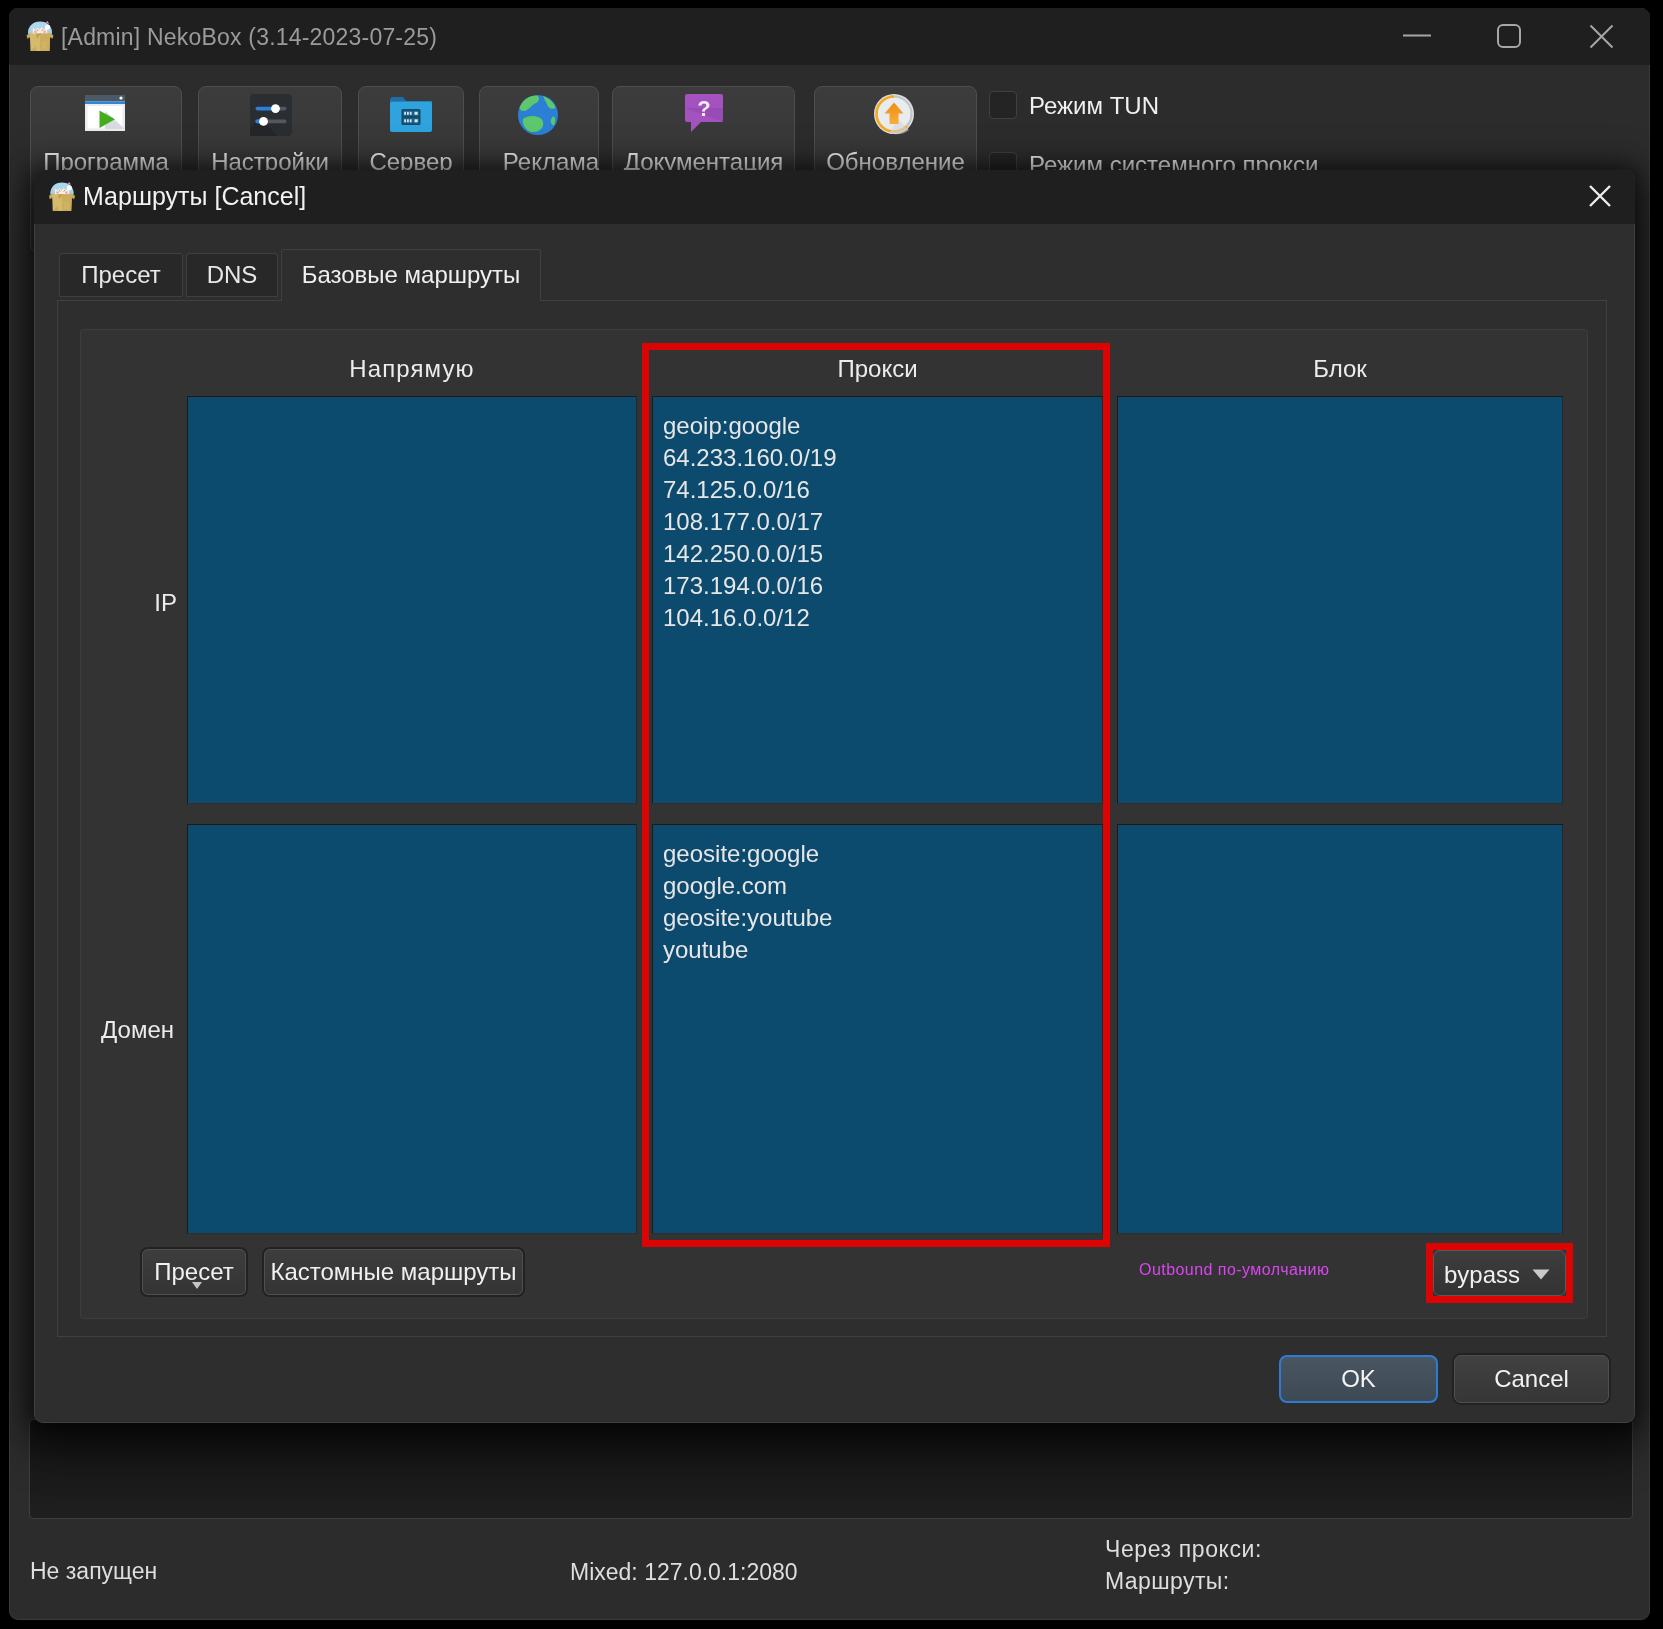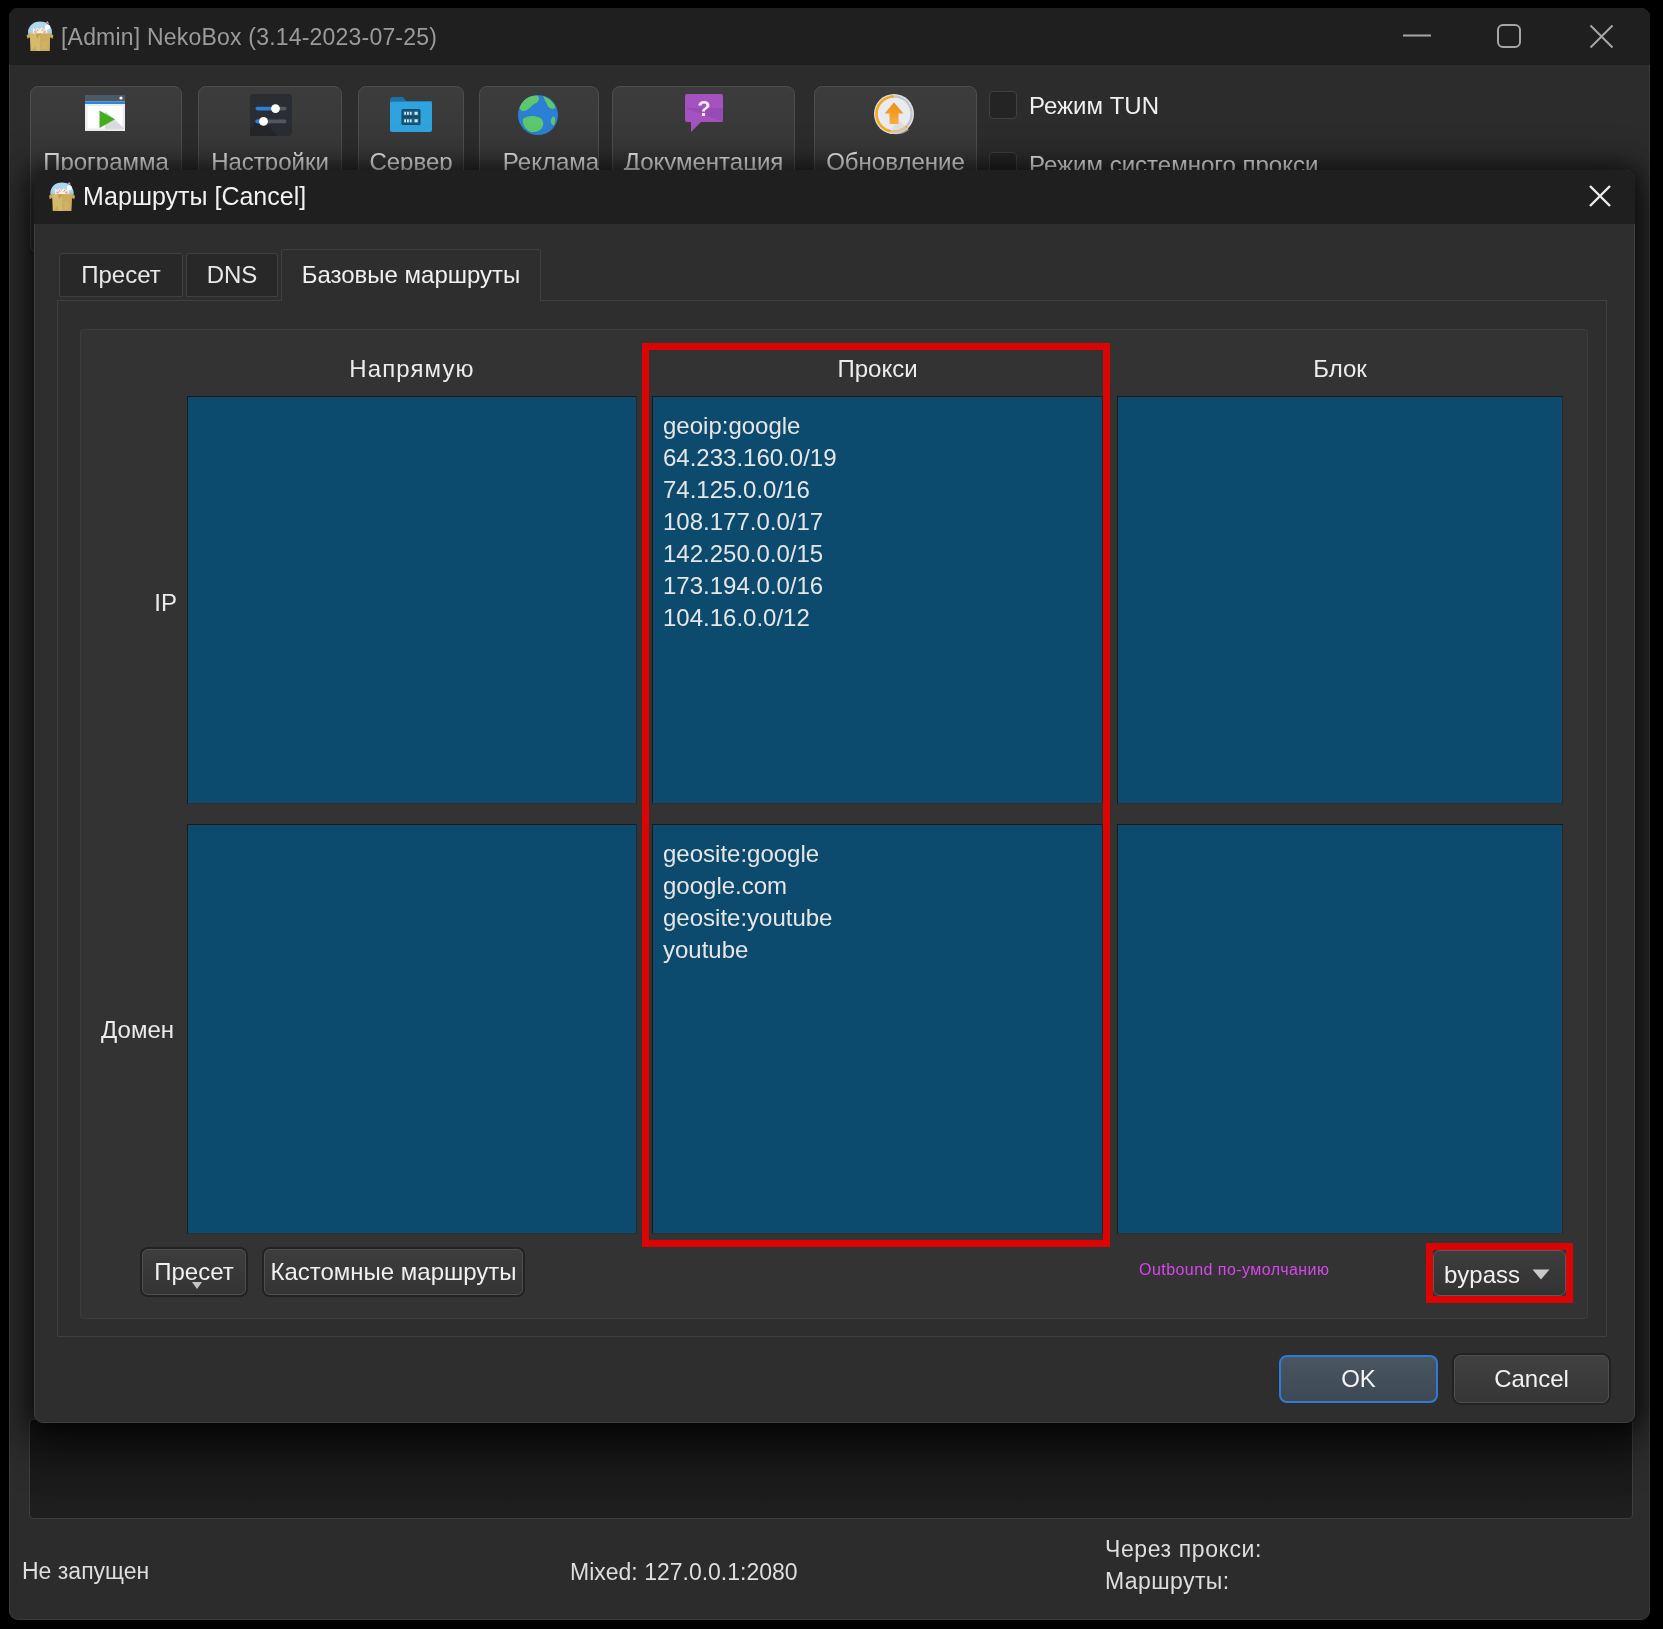--- a/index.html
+++ b/index.html
@@ -136,21 +136,21 @@
   <path d="M25 26 L36 37 A20 20 0 0 1 21 41 L16 41 Z" fill="#d3d7dc" opacity="0.6"></path>
   <path d="M21 9.5 L30.5 20.5 L25.5 20.5 L25.5 31 L16.5 31 L16.5 20.5 L11.5 20.5 Z" fill="url(#arrg)"></path>
 </svg>
 
 <div class="abs" style="left:989px; top:91px; width:28px; height:28px; background:#242424; border:1px solid #404040; border-radius:4px;"></div>
 <div class="abs" style="left:1029px; top:92px; font-size:24px; color:#f0f0f0;">Режим TUN</div>
 <div class="abs" style="left:989px; top:152px; width:28px; height:28px; background:#242424; border:1px solid #404040; border-radius:4px;"></div>
 <div class="abs" style="left:1029px; top:151px; font-size:24px; color:#f0f0f0;">Режим системного прокси</div>
 
 <div class="abs" style="left:29px; top:1419px; width:1604px; height:100px; background:linear-gradient(#131313,#1f1f1f); border:1px solid #3e3e3e; border-radius:4px;"></div>
-<div class="abs" style="left:22px; top:1558px; font-size:23px; color:#dedede;">Не запущен</div>
+<div class="abs" style="left:30px; top:1558px; font-size:23px; color:#dedede;">Не запущен</div>
 <div class="abs" style="left:570px; top:1559px; font-size:23px; color:#dedede;">Mixed: 127.0.0.1:2080</div>
 <div class="abs" style="left:1105px; top:1536px; font-size:23px; letter-spacing:0.6px; color:#dedede;">Через прокси:</div>
 <div class="abs" style="left:1105px; top:1568px; font-size:23px; letter-spacing:0.4px; color:#dedede;">Маршруты:</div>
 
 <div class="abs" id="dlg" style="left:34px; top:170px; width:1601px; height:1253px; background:#2e2e2e; border-radius:9px; border:1px solid #404040; box-shadow:0 0 22px 4px rgba(0,0,0,0.5), 0 14px 44px 8px rgba(0,0,0,0.55);"></div>
 <div class="abs" style="left:34px; top:170px; width:1601px; height:54px; background:#1f1f1f; border-radius:9px 9px 0 0;"></div>
 <svg class="abs" style="left:48px; top:180px;" width="28" height="33" viewBox="0 0 28 34">
   <use href="#nekoicon"></use>
 </svg>
 <div class="abs" style="left:83px; top:182px; font-size:25px; color:#f2f2f2;">Маршруты [Cancel]</div>

